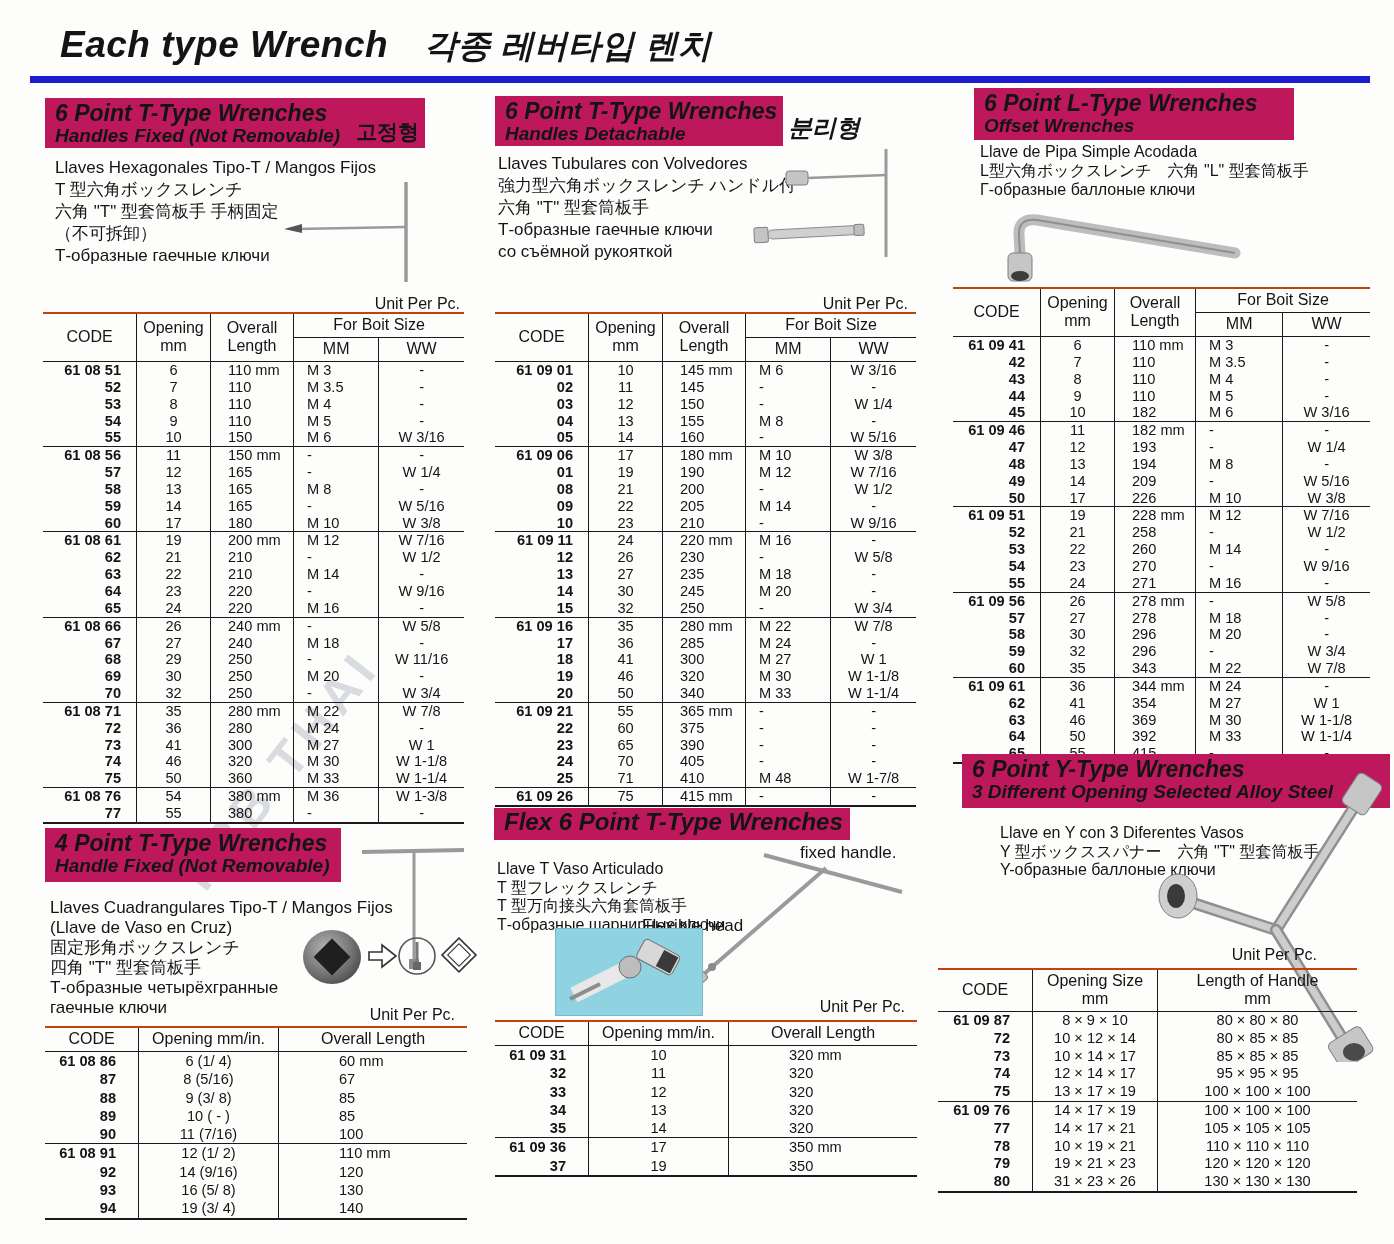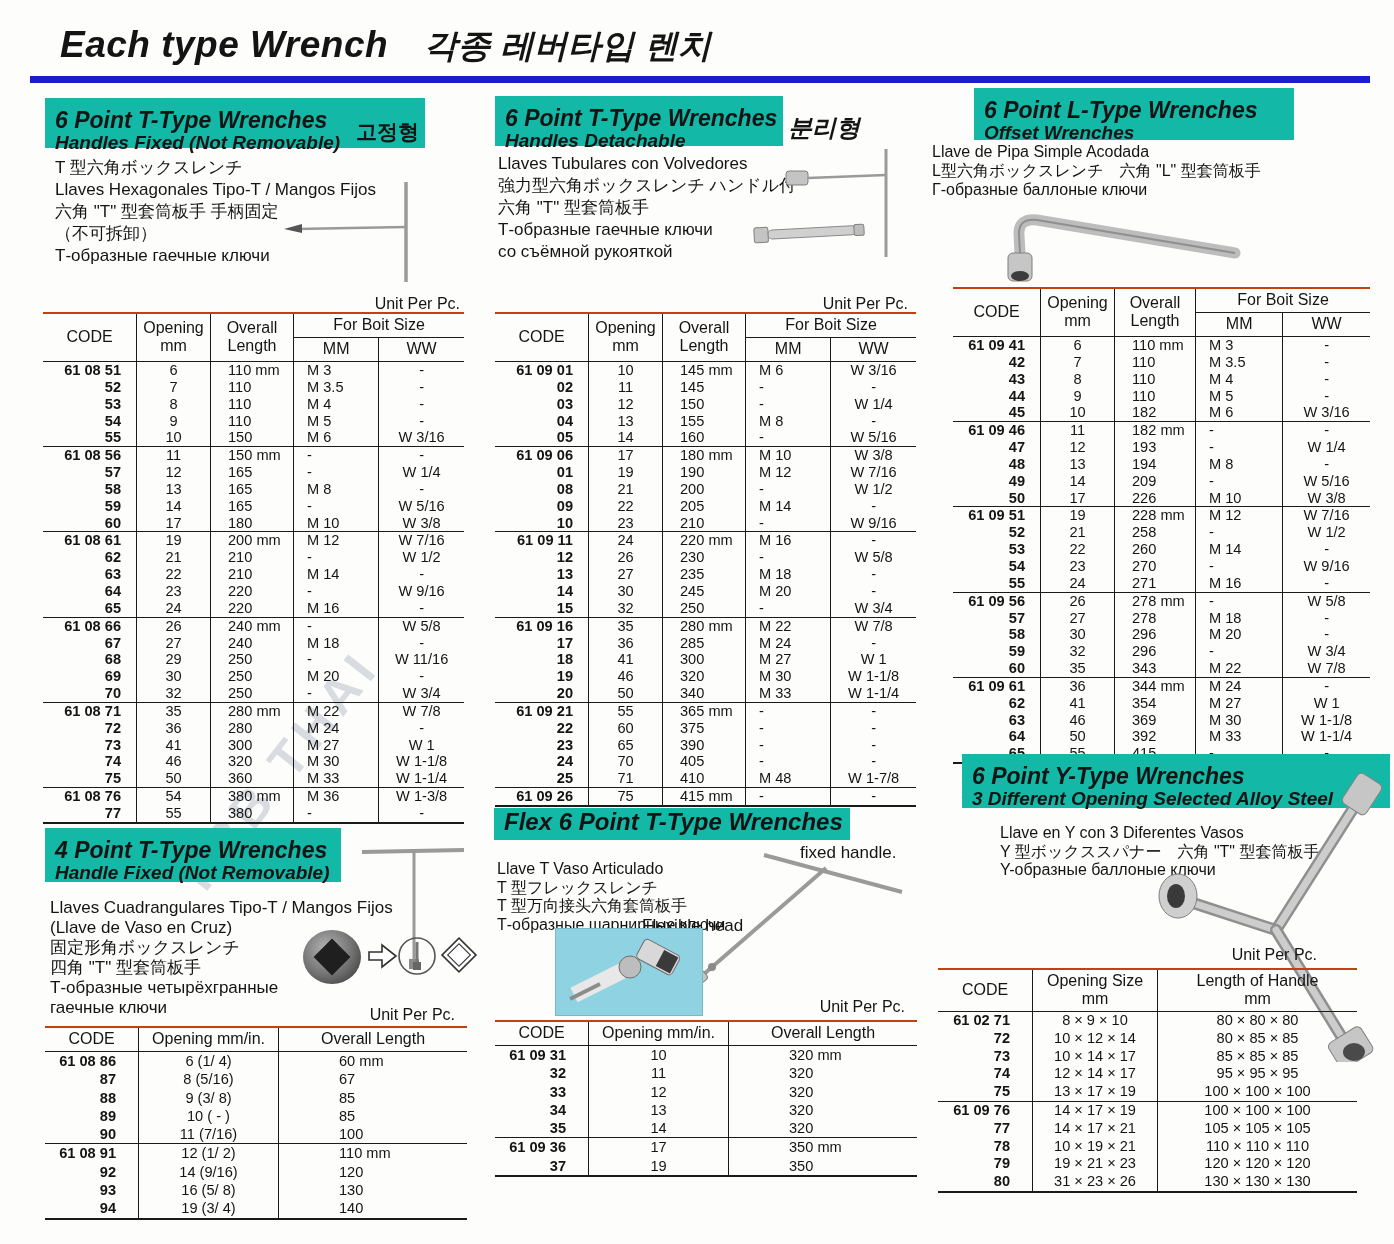--- a/index.html
+++ b/index.html
@@ -1,21 +1,21 @@
 <!DOCTYPE html>
 <html><head>
 <meta charset="utf-8">
 <style>
   html,body{margin:0;padding:0;background:#fff;}
   .page{position:relative;width:1394px;height:1244px;background:#fdfdfc;overflow:hidden;
         font-family:"Liberation Sans","DejaVu Sans",sans-serif;color:#141414;}
   .title{position:absolute;left:60px;top:24px;font-size:37px;font-weight:bold;font-style:italic;letter-spacing:.5px;white-space:nowrap;}
   .title .ko{margin-left:36px;font-size:33px;}
   .bluebar{position:absolute;left:30px;top:76px;width:1340px;height:7px;background:#1b1bd0;}
-  .gbox{position:absolute;background:#14b8a6;padding:10px 10px 4px;box-sizing:border-box;}
+  .gbox{position:absolute;background:#be185d;padding:3px 10px 4px;box-sizing:border-box;}
   .gbox .h1{display:block;font-size:23px;font-weight:bold;font-style:italic;line-height:24px;white-space:nowrap;}
   .gbox .h2{display:block;font-size:19px;font-weight:bold;font-style:italic;line-height:21px;white-space:nowrap;}
   .ktag{position:absolute;font-size:21px;font-weight:bold;white-space:nowrap;}
   .desc{position:absolute;font-size:17px;line-height:22px;}
   .desc div{white-space:nowrap;}
   .lbl{position:absolute;font-size:17px;white-space:nowrap;}
   .unit{position:absolute;width:140px;text-align:right;font-size:16px;white-space:nowrap;}
   .sk{position:absolute;}
   .watermark{position:absolute;left:110px;top:640px;width:340px;height:260px;display:flex;align-items:center;justify-content:center;
      transform:rotate(-52deg);font-size:50px;font-weight:bold;letter-spacing:7px;color:rgba(145,155,172,.35);white-space:nowrap;pointer-events:none;}
@@ -67,22 +67,22 @@
 
   <div class="watermark">H2B THAI</div>
 
   <section>
     <div class="gbox" style="left:45px;top:98px;width:380px;height:50px">
       <span class="h1">6 Point T-Type Wrenches</span>
       <span class="h2">Handles Fixed (Not Removable)</span>
     </div>
     <div class="ktag" style="left:356px;top:118px">고정형</div>
     <div class="desc" style="left:55px;top:157px">
+      <div>Llaves Hexagonales Tipo-T / Mangos Fijos</div>
       <div>T 型六角ボックスレンチ</div>
-      <div>Llaves Hexagonales Tipo-T / Mangos Fijos</div>
       <div>六角 "T" 型套筒板手 手柄固定</div>
       <div>（不可拆卸）</div>
       <div>Т-образные гаечные ключи</div>
     </div>
     <svg class="sk" style="left:280px;top:178px" width="135" height="108">
       <line x1="126" y1="4" x2="126" y2="104" stroke="#9a9a9a" stroke-width="3.5"></line>
       <line x1="16" y1="51" x2="126" y2="49" stroke="#9a9a9a" stroke-width="2.5"></line>
       <path d="M4 51 l18 -5 v9 z" fill="#555"></path>
     </svg>
     <div class="unit" style="left:320px;top:295px">Unit Per Pc.</div>
@@ -729,21 +729,21 @@
           </tr>
         </tbody>
       </table>
   </section>
 
   <section>
     <div class="gbox" style="left:974px;top:88px;width:320px;height:52px">
       <span class="h1">6 Point L-Type Wrenches</span>
       <span class="h2">Offset Wrenches</span>
     </div>
-    <div class="desc" style="left:932px;top:142px;line-height:19px;font-size:16px">
+    <div class="desc" style="left:980px;top:142px;line-height:19px;font-size:16px">
       <div>Llave de Pipa Simple Acodada</div>
       <div>L型六角ボックスレンチ　六角 "L" 型套筒板手</div>
       <div>Г-образные баллоные ключи</div>
     </div>
     <svg class="sk" style="left:985px;top:203px" width="268" height="82">
       <path d="M36 68 L34 32 Q33 15 52 17 L250 50" fill="none" stroke="#bdbdbd" stroke-width="11" stroke-linecap="round"></path>
       <path d="M36 68 L34 32 Q33 15 52 17 L250 50" fill="none" stroke="#8f8f8f" stroke-width="2"></path>
       <rect x="23" y="50" width="24" height="28" rx="5" fill="#c6c6c6" stroke="#7f7f7f"></rect>
       <ellipse cx="35" cy="73" rx="9" ry="5" fill="#3c3c3c"></ellipse>
     </svg>
@@ -993,21 +993,21 @@
               <div>mm</div>
             </th>
             <th>
               <div>Length of Handle</div>
               <div>mm</div>
             </th>
           </tr>
         </thead>
         <tbody>
           <tr>
-            <td class="c0">61 02 71</td>
+            <td class="c0">61 09 87</td>
             <td class="c1">8 ×  9 × 10</td>
             <td class="c2">80 ×  80 ×  80</td>
           </tr>
           <tr>
             <td class="c0">72</td>
             <td class="c1">10 × 12 × 14</td>
             <td class="c2">80 ×  85 ×  85</td>
           </tr>
           <tr>
             <td class="c0">73</td>

